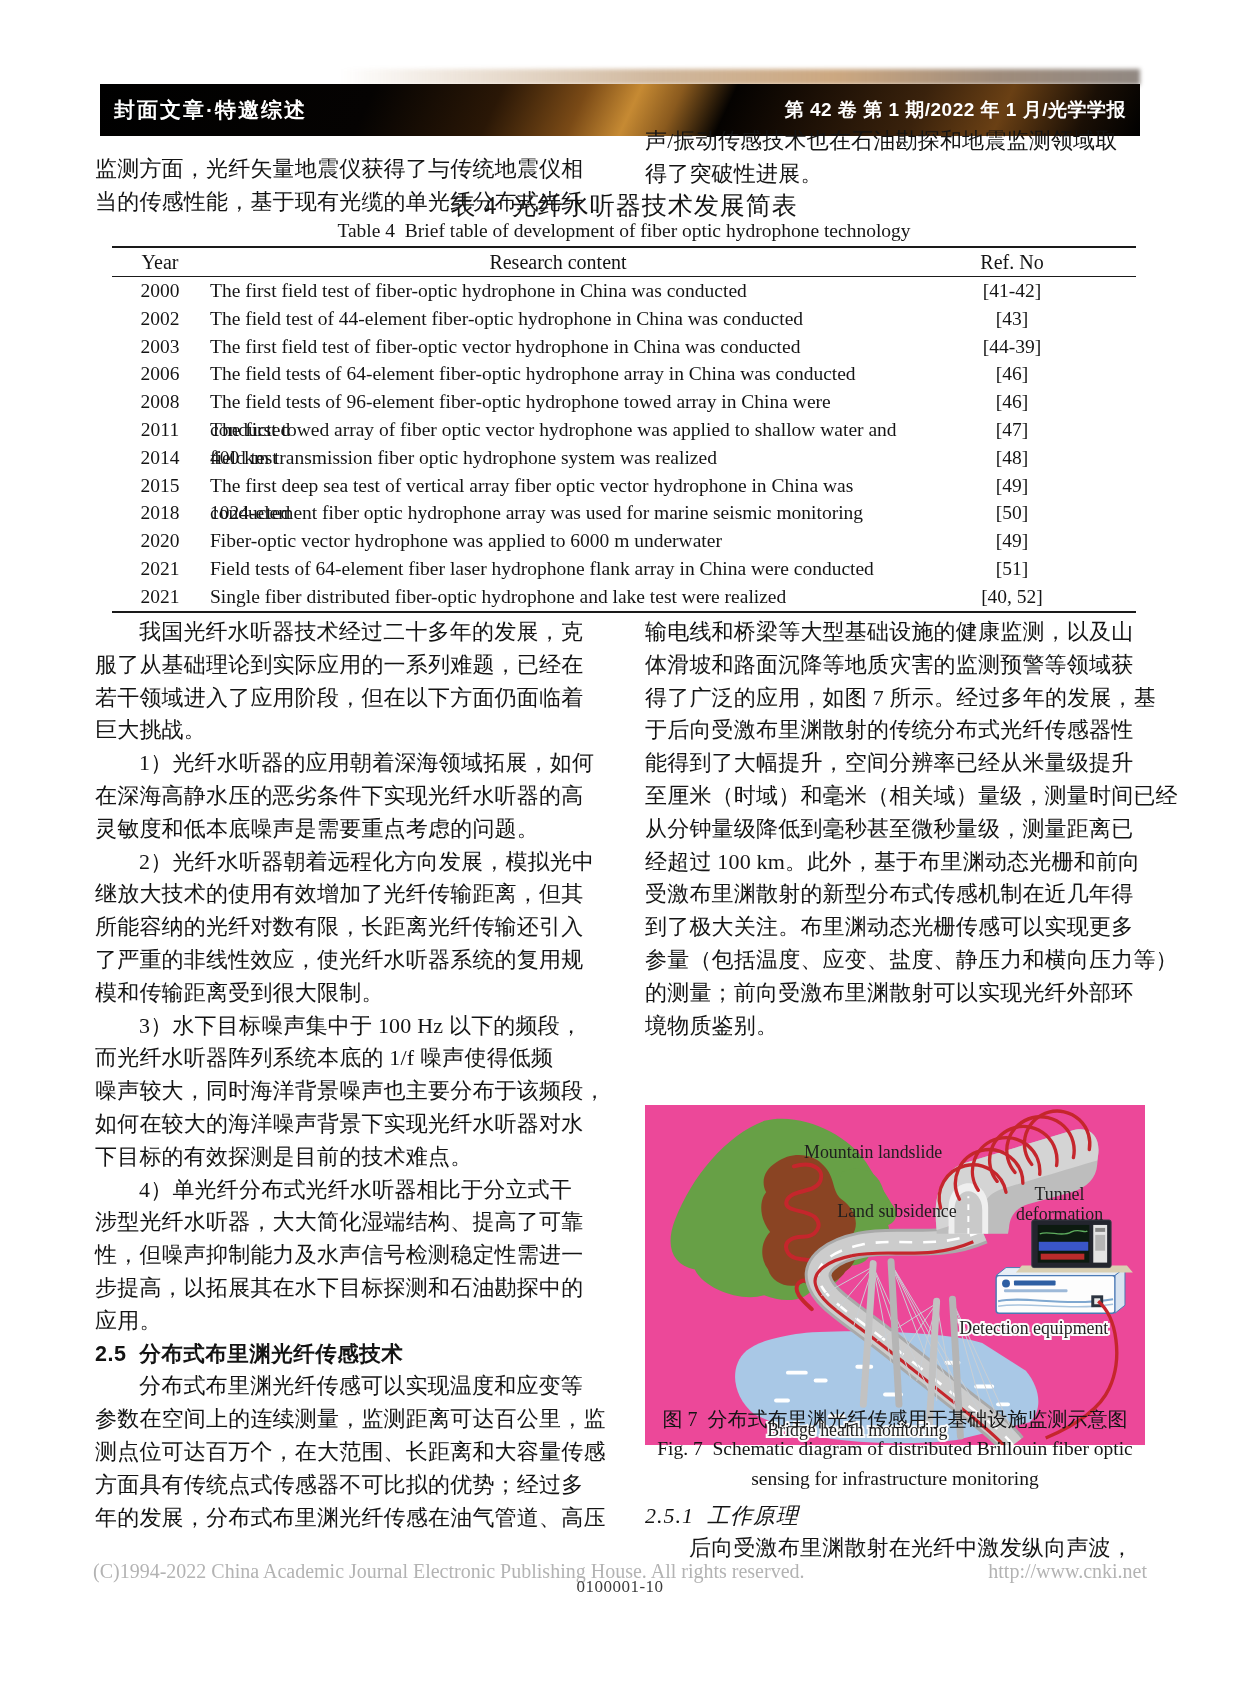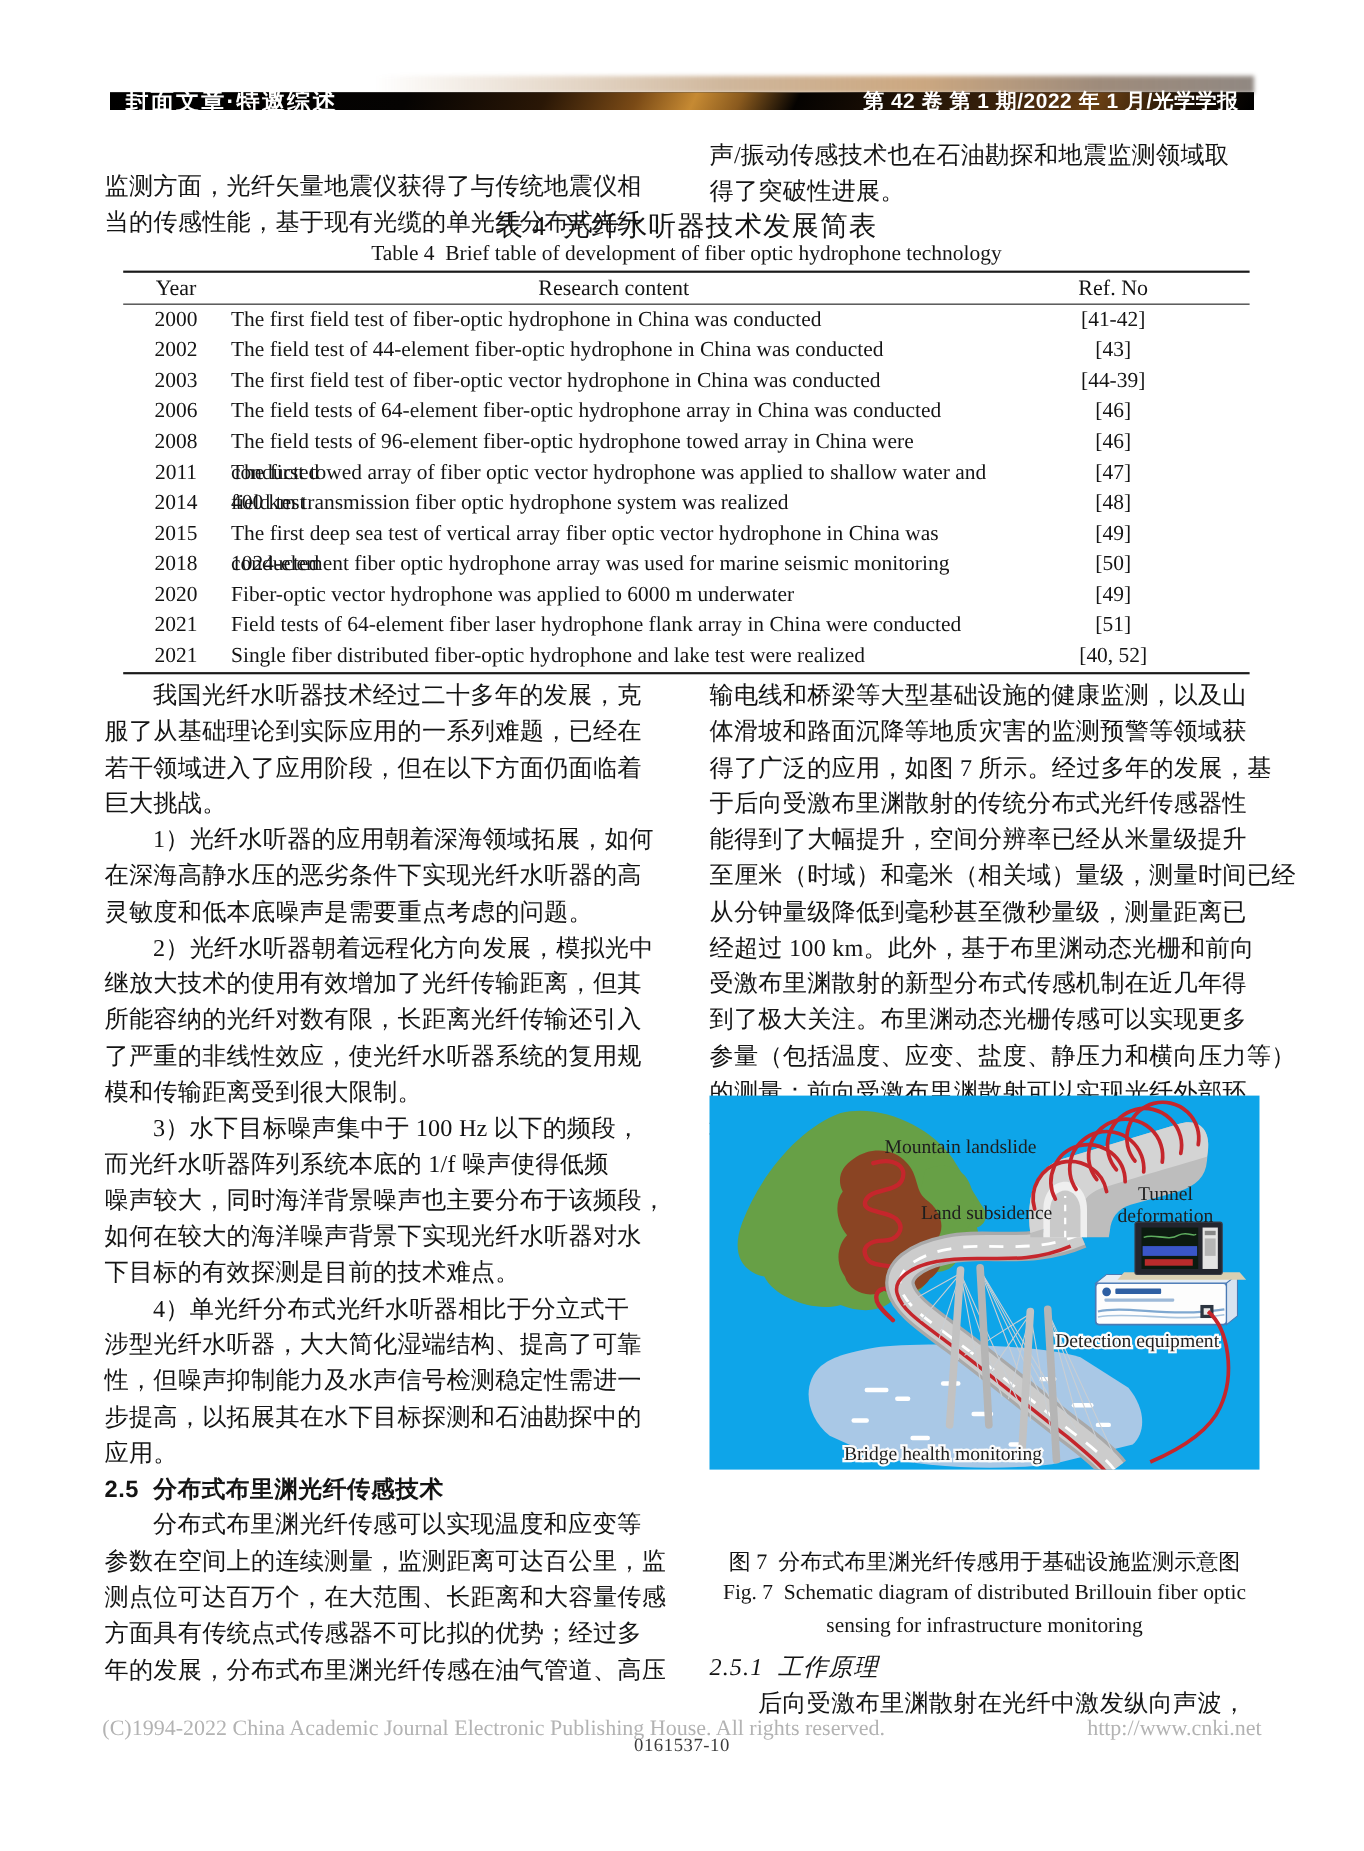--- a/index.html
+++ b/index.html
@@ -4,21 +4,21 @@
 <style>
   html,body{margin:0;padding:0;background:#888;}
   .page{position:relative;width:1240px;height:1683px;background:#ffffff;overflow:hidden;
         font-family:"Liberation Serif","DejaVu Serif",serif;color:#141414;}
   .abs{position:absolute;}
 
   
   .banner-glow{position:absolute;left:340px;top:69px;width:800px;height:16px;
     background:linear-gradient(90deg,rgba(120,70,20,0) 0%,rgba(150,95,35,.45) 40%,rgba(170,110,45,.6) 62%,rgba(80,45,15,.55) 82%,rgba(35,18,6,.5) 100%);
     filter:blur(2px);}
-  .banner{position:absolute;left:100px;top:84px;width:1040px;height:16px;
+  .banner{position:absolute;left:100px;top:84px;width:1040px;height:52px;
     background:
       linear-gradient(115deg,#000 0%,#050302 26%,#2a1706 38%,#7a4a16 46%,#c68a33 51%,#8a5a1e 55%,#24130620 60%,#160c04 66%,#3a220c 78%,#6a4014 86%,#1a0f05 94%,#000 100%),
       #000;
     display:flex;align-items:center;justify-content:space-between;
     padding:0 14px;box-sizing:border-box;}
   .banner .bl{color:#fff;font-size:21px;font-weight:700;letter-spacing:2px;
     font-family:"Liberation Sans","DejaVu Sans",sans-serif;}
   .banner .br{color:#fff;font-size:19px;font-weight:700;letter-spacing:.5px;
     font-family:"Liberation Sans","DejaVu Sans",sans-serif;}
 
@@ -38,21 +38,21 @@
   .dtable{position:absolute;left:112px;top:246px;width:1024px;
     border-top:2.5px solid #1a1a1a;border-bottom:2.5px solid #1a1a1a;box-sizing:border-box;}
   .trow{display:grid;grid-template-columns:96px 1fr 212px;height:27.8px;line-height:27.8px;
     font-size:19.5px;padding-right:18px;}
   .trow .c-year{text-align:center;}
   .trow .c-content{text-align:left;padding-left:2px;}
   .trow .c-ref{text-align:center;}
   .thead{height:28px;line-height:28px;border-bottom:1.5px solid #1a1a1a;font-size:20px;}
 
   
-  .figure{position:absolute;left:645px;top:996px;width:500px;height:340px;background:#0ea5e9;}
+  .figure{position:absolute;left:645px;top:1105px;width:500px;height:340px;background:#ec4899;}
   .figcap-zh{position:absolute;left:635px;top:1406px;width:520px;text-align:center;
     font-size:20px;white-space:pre;}
   .figcap-en{position:absolute;left:635px;width:520px;text-align:center;font-size:19.5px;white-space:pre;}
 
   
   .footer-row{position:absolute;left:93px;top:1560px;width:1054px;display:flex;
     justify-content:space-between;color:#b3b3b3;font-size:20px;}
   .pagenum{position:absolute;left:0;top:1577px;width:1240px;text-align:center;
     font-size:17px;color:#3a3a3a;letter-spacing:.5px;}
 
@@ -328,15 +328,15 @@
   <div class="figcap-en" style="top:1438px;">Fig. 7  Schematic diagram of distributed Brillouin fiber optic</div>
   <div class="figcap-en" style="top:1468px;">sensing for infrastructure monitoring</div>
 
   <div class="abs cjk-line h-kai" style="left:645px;top:1500px;">2.5.1  工作原理</div>
   <div class="abs cjk-line" style="left:689px;top:1532px;">后向受激布里渊散射在光纤中激发纵向声波，</div>
 
   <div class="footer-row">
     <span>(C)1994-2022 China Academic Journal Electronic Publishing House. All rights reserved.</span>
     <span>http://www.cnki.net</span>
   </div>
-  <div class="pagenum">0161537-10</div>
+  <div class="pagenum">0100001-10</div>
 
 </div>
 
 </body></html>

